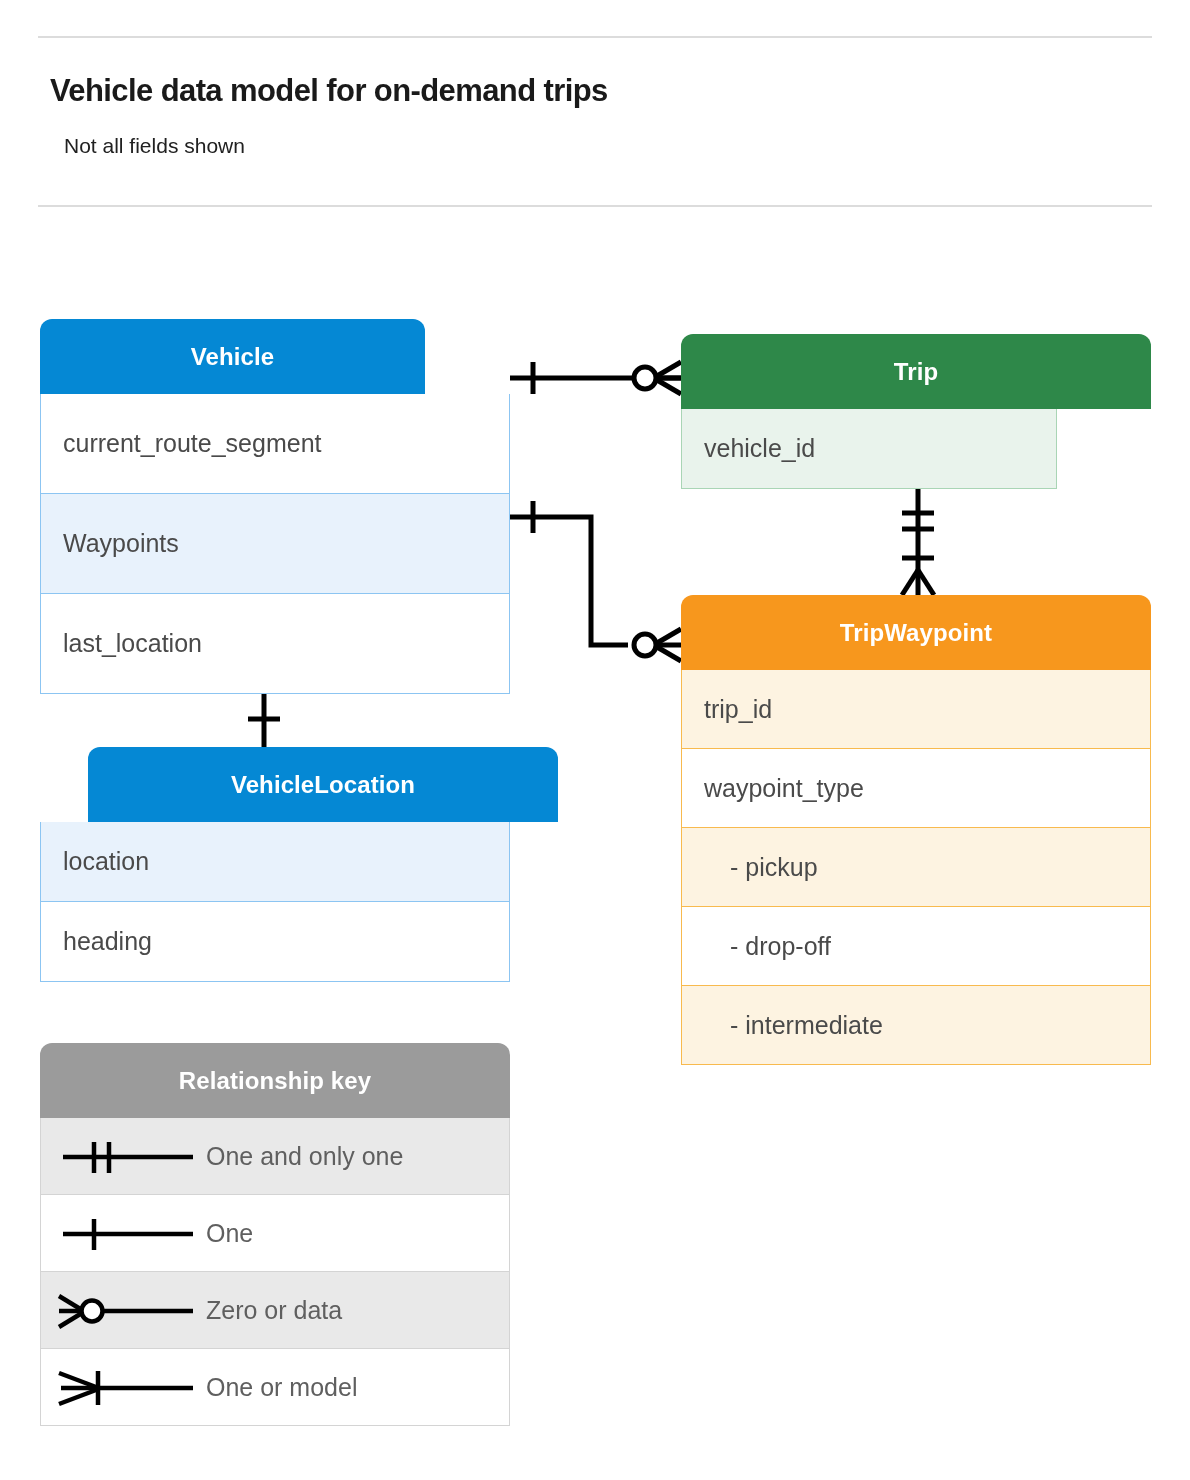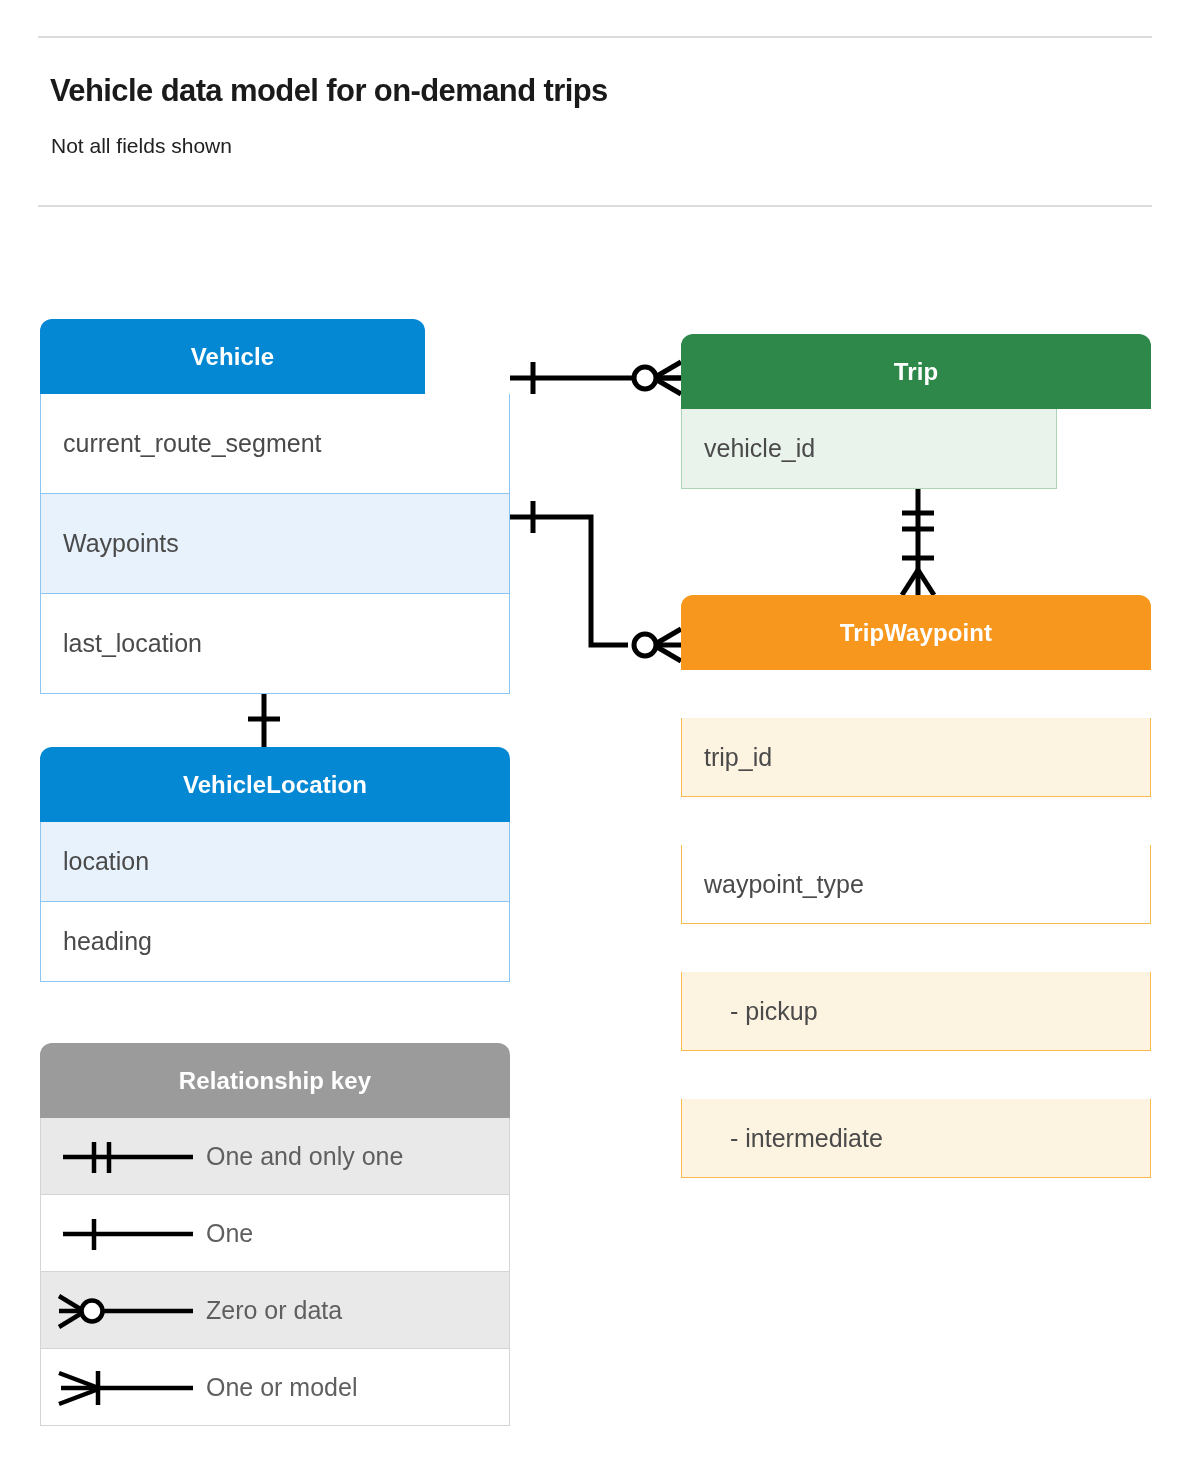--- a/index.html
+++ b/index.html
@@ -31,21 +31,21 @@
     left: 50px;
     top: 73px;
     font-size: 31px;
     font-weight: bold;
     color: #1a1a1a;
     letter-spacing: -0.6px;
     white-space: nowrap;
   }
   #page-subtitle {
     position: absolute;
-    left: 51px;
+    left: 64px;
     top: 134px;
     font-size: 21px;
     color: #212121;
     white-space: nowrap;
   }
 
   
   .entity {
     position: absolute;
   }
@@ -81,34 +81,34 @@
   .t-blue .entity-row.alt { background: #e8f2fc; }
   .t-blue .entity-row.plain { background: #ffffff; }
 
   
   .t-green .entity-header { background: #2e8849; }
   .t-green .entity-row { border-color: #a9d5b5; }
   .t-green .entity-row.alt { background: #e9f3ec; }
 
   
   .t-orange .entity-header { background: #f7971d; }
-  .t-orange .entity-row { border-color: #f8ba4e; margin-top: 48px; }
+  .t-orange .entity-row { border-color: #f8ba4e; }
   .t-orange .entity-row.alt { background: #fdf3e1; }
   .t-orange .entity-row.plain { background: #ffffff; }
 
   
   .t-grey .entity-header { background: #9b9b9b; }
 
   
   #entity-vehicle { left: 40px; top: 319px; width: 470px; }
   #entity-vehicle .entity-header { height: 75px; width: 385px; }
   #entity-vehicle .entity-row { height: 100px; width: 470px; }
 
   #entity-vehiclelocation { left: 40px; top: 747px; width: 470px; }
-  #entity-vehiclelocation .entity-header { height: 75px; width: 470px; }
+  #entity-vehiclelocation .entity-header { height: 75px; width: 470px; margin-left: 48px; }
   #entity-vehiclelocation .entity-row { height: 80px; width: 470px; }
 
   #entity-trip { left: 681px; top: 334px; width: 470px; }
   #entity-trip .entity-header { height: 75px; width: 470px; }
   #entity-trip .entity-row { height: 80px; width: 376px; }
 
   #entity-tripwaypoint { left: 681px; top: 595px; width: 470px; }
   #entity-tripwaypoint .entity-header { height: 75px; width: 470px; }
   #entity-tripwaypoint .entity-row { height: 79px; width: 470px; }
 
@@ -211,20 +211,21 @@
 <div class="entity t-green" id="entity-trip">
   <div class="entity-header">Trip</div>
   <div class="entity-row alt">vehicle_id</div>
 </div>
 
 <div class="entity t-orange" id="entity-tripwaypoint">
   <div class="entity-header">TripWaypoint</div>
   <div class="entity-row alt">trip_id</div>
   <div class="entity-row plain">waypoint_type</div>
   <div class="entity-row alt sub">-  pickup</div>
+  <div class="entity-row plain sub">-  drop-off</div>
   <div class="entity-row alt sub">-  intermediate</div>
 </div>
 
 <div class="entity t-grey" id="legend">
   <div class="entity-header">Relationship key</div>
 
   <div class="legend-row alt">
     <div class="legend-symbol">
       <svg width="165" height="77" viewBox="0 0 165 77" xmlns="http://www.w3.org/2000/svg">
         <g stroke="#000000" stroke-width="4.5" fill="none">

